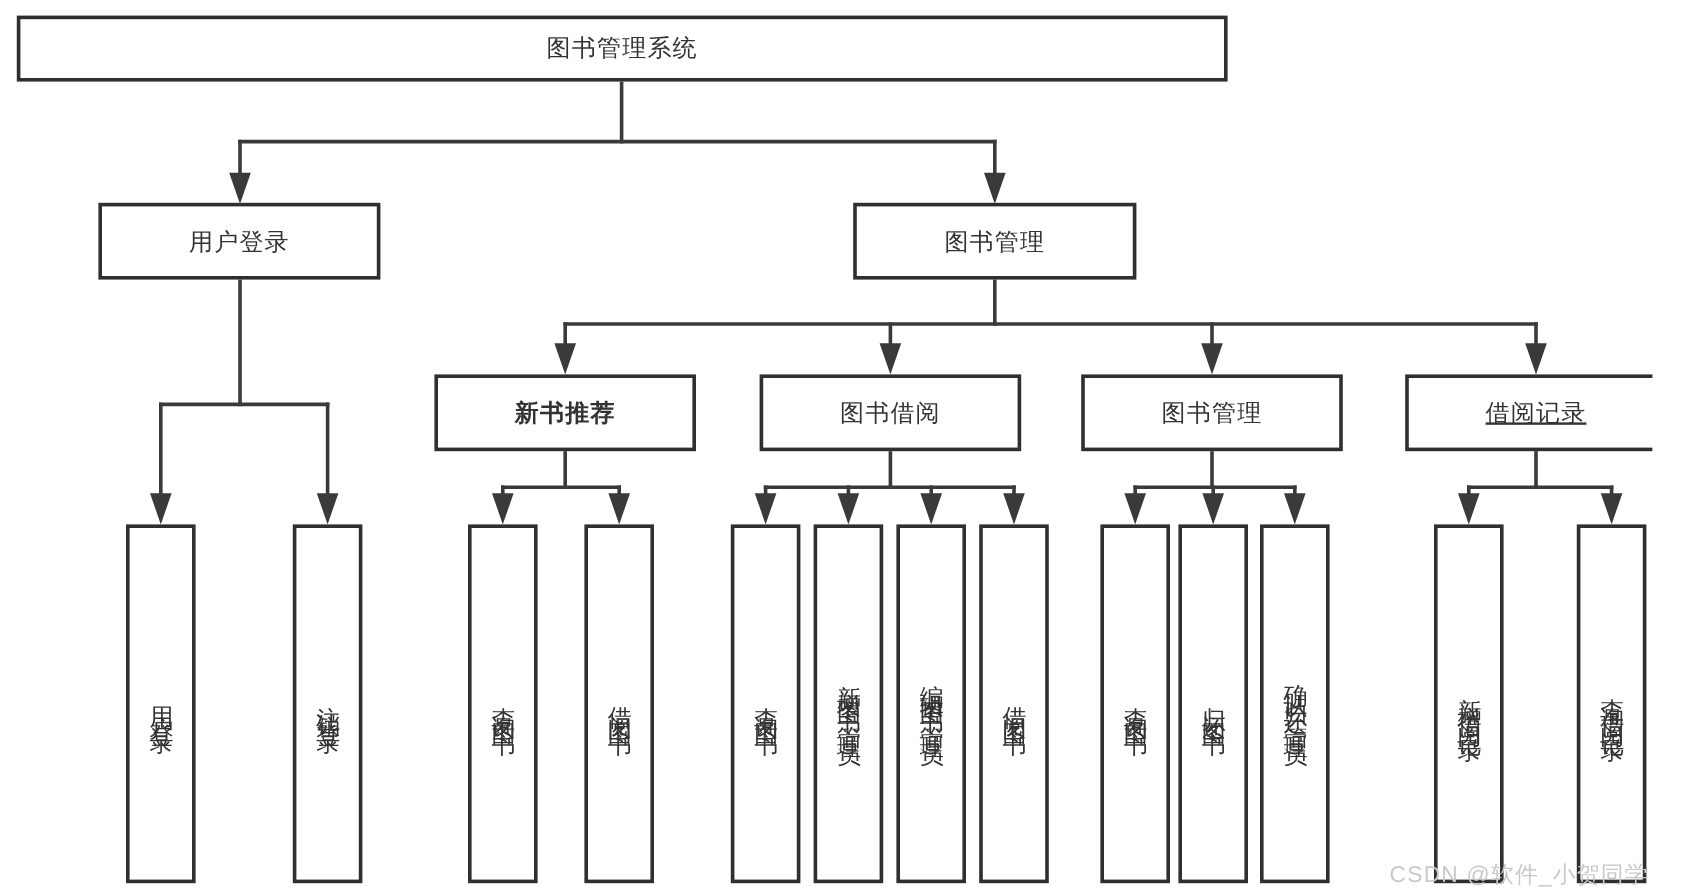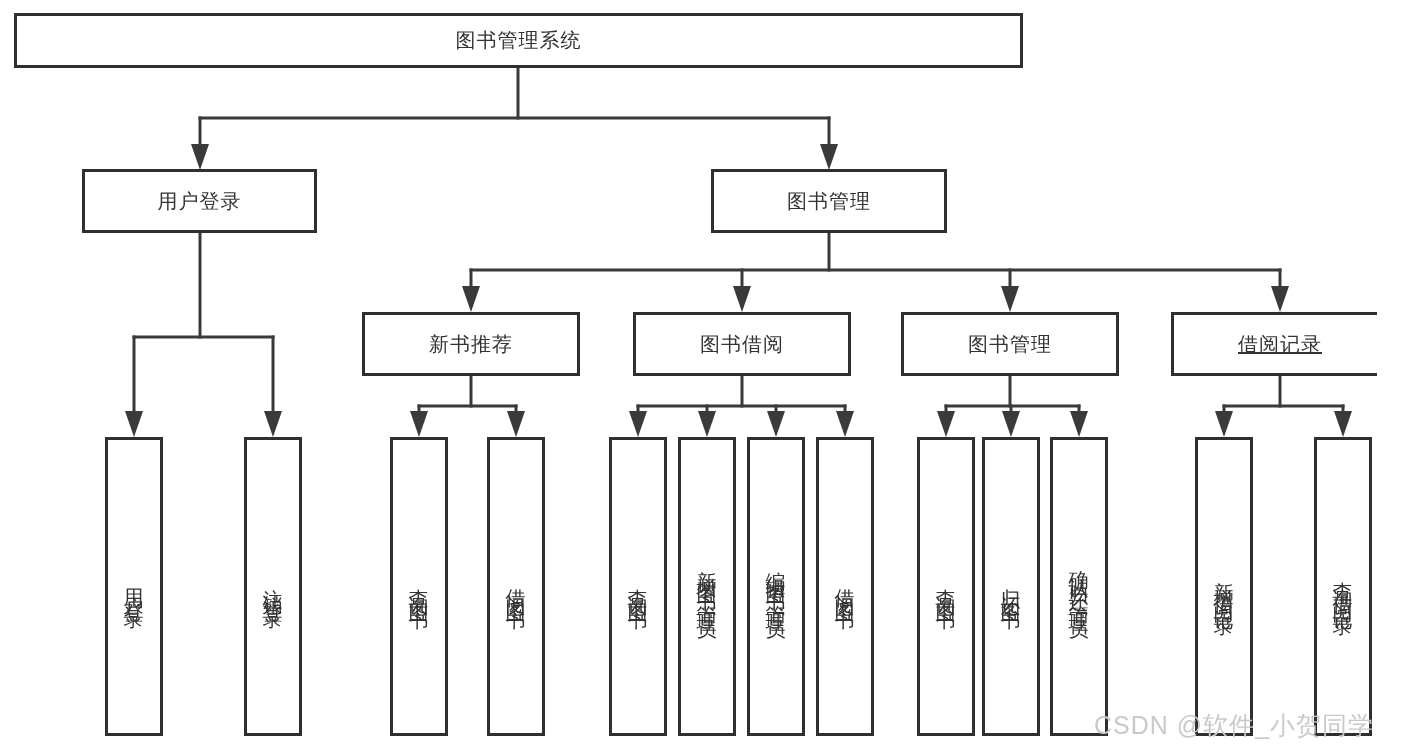--- a/index.html
+++ b/index.html
@@ -28,41 +28,41 @@
     background:var(--background);
     display:flex;align-items:center;justify-content:center;
     font-size:20px;
     letter-spacing:1px;
     text-align:center;
   }
   .hbox{height:64px;}
   .b-root{left:14px;top:13px;width:1009px;height:55px;}
   .b-l2a{left:82px;top:169px;width:235px;}
   .b-l2b{left:711px;top:169px;width:236px;}
-  .b-l3a{left:362px;top:312px;width:218px;}
+  .b-l3a{left:362px;top:312px;width:218px;font-weight:bold;}
   .b-l3b{left:633px;top:312px;width:218px;}
   .b-l3c{left:901px;top:312px;width:218px;}
   .b-l3d{left:1171px;top:312px;width:218px;text-decoration:underline;}
   .leaf{top:437px;width:58px;height:299px;}
   .vtext{
     writing-mode:vertical-rl;
     text-orientation:mixed;
     letter-spacing:7px;
     line-height:1;
     white-space:nowrap;
   }
   .lA1{left:105px}.lA2{left:244px}
   .lB1{left:390px}.lB2{left:487px}
   .lC1{left:609px}.lC2{left:678px}.lC3{left:747px}.lC4{left:816px}
   .lD1{left:917px}.lD2{left:982px}.lD3{left:1050px}
   .lE1{left:1195px}.lE2{left:1314px}
   .watermark{
     position:absolute;right:3px;bottom:5px;
     color:var(--watermark);
-    font-size:25px;letter-spacing:1px;
+    font-size:19px;letter-spacing:1px;
   }
 </style>
 </head>
 <body>
 
 <div id="stage">
 
   <svg id="connectors" viewBox="0 0 1405 747" xmlns="http://www.w3.org/2000/svg">
 
     <line x1="518" y1="68" x2="518" y2="118"></line>

